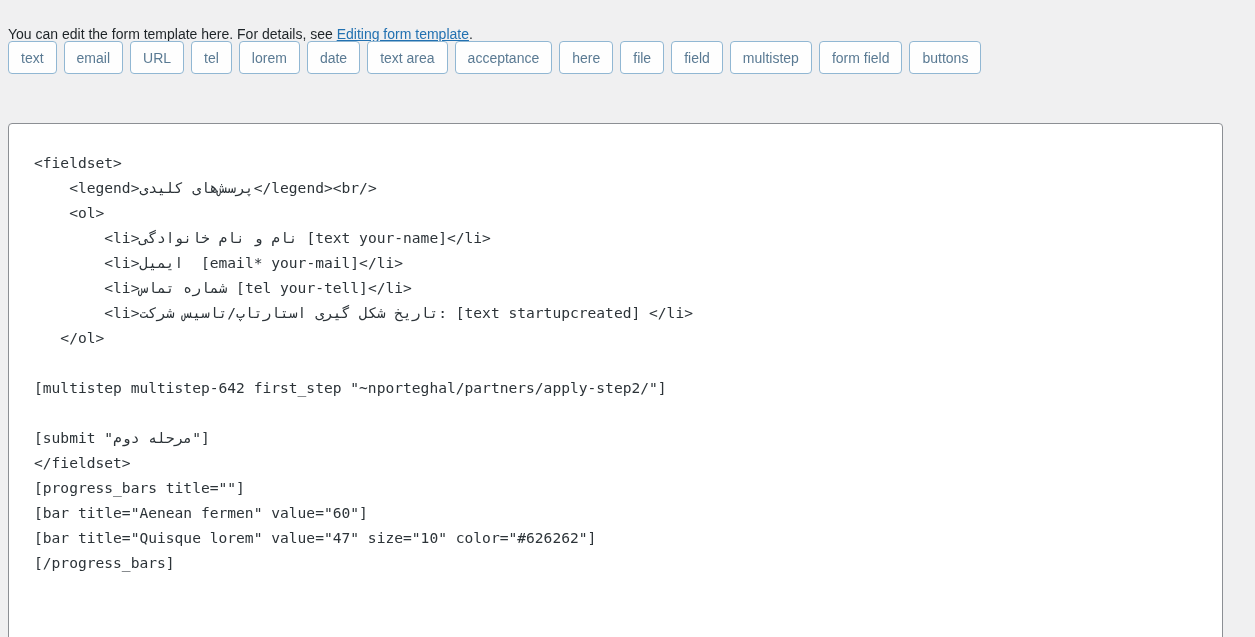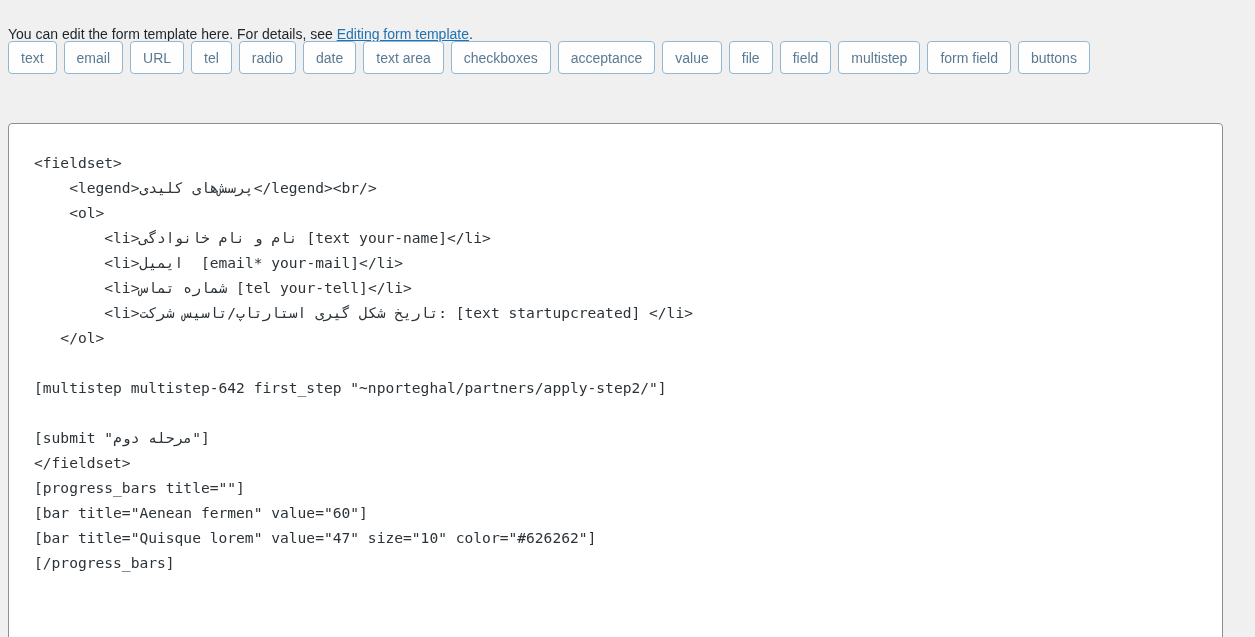--- a/index.html
+++ b/index.html
@@ -100,26 +100,25 @@
 
 <div class="page">
 
   <p class="desc"><span>You can edit the form template here. For details, see </span><a href="#">Editing form template</a><span>.</span></p>
 
   <div class="tagbar">
     <button class="tag-btn">text</button>
     <button class="tag-btn">email</button>
     <button class="tag-btn">URL</button>
     <button class="tag-btn">tel</button>
-    <button class="tag-btn">radio</button>
+    <button class="tag-btn">lorem</button>
     <button class="tag-btn">date</button>
     <button class="tag-btn">text area</button>
-    <button class="tag-btn">checkboxes</button>
     <button class="tag-btn">acceptance</button>
-    <button class="tag-btn">value</button>
+    <button class="tag-btn">here</button>
     <button class="tag-btn">file</button>
     <button class="tag-btn">field</button>
     <button class="tag-btn">multistep</button>
     <button class="tag-btn">form field</button>
     <button class="tag-btn">buttons</button>
   </div>
 
   <div class="code-area">
     <div class="code-text" id="code-text"><span class="ln">&lt;fieldset&gt;</span><span class="ln">    &lt;legend&gt;پرسش‌های کلیدی&lt;/legend&gt;&lt;br/&gt;</span><span class="ln">    &lt;ol&gt;</span><span class="ln">        &lt;li&gt;نام و نام خانوادگی [text your-name]&lt;/li&gt;</span><span class="ln">        &lt;li&gt;ایمیل  [email* your-mail]&lt;/li&gt;</span><span class="ln">        &lt;li&gt;شماره تماس [tel your-tell]&lt;/li&gt;</span><span class="ln">        &lt;li&gt;تاریخ شکل گیری استارتاپ/تاسیس شرکت: [text startupcreated] &lt;/li&gt;</span><span class="ln">   &lt;/ol&gt;</span><span class="ln">&nbsp;</span><span class="ln">[multistep multistep-642 first_step "~nporteghal/partners/apply-step2/"]</span><span class="ln">&nbsp;</span><span class="ln">[submit "مرحله دوم"]</span><span class="ln">&lt;/fieldset&gt;</span><span class="ln">[progress_bars title=""]</span><span class="ln">[bar title="Aenean fermen" value="60"]</span><span class="ln">[bar title="Quisque lorem" value="47" size="10" color="#626262"]</span><span class="ln">[/progress_bars]</span></div>
   </div>

